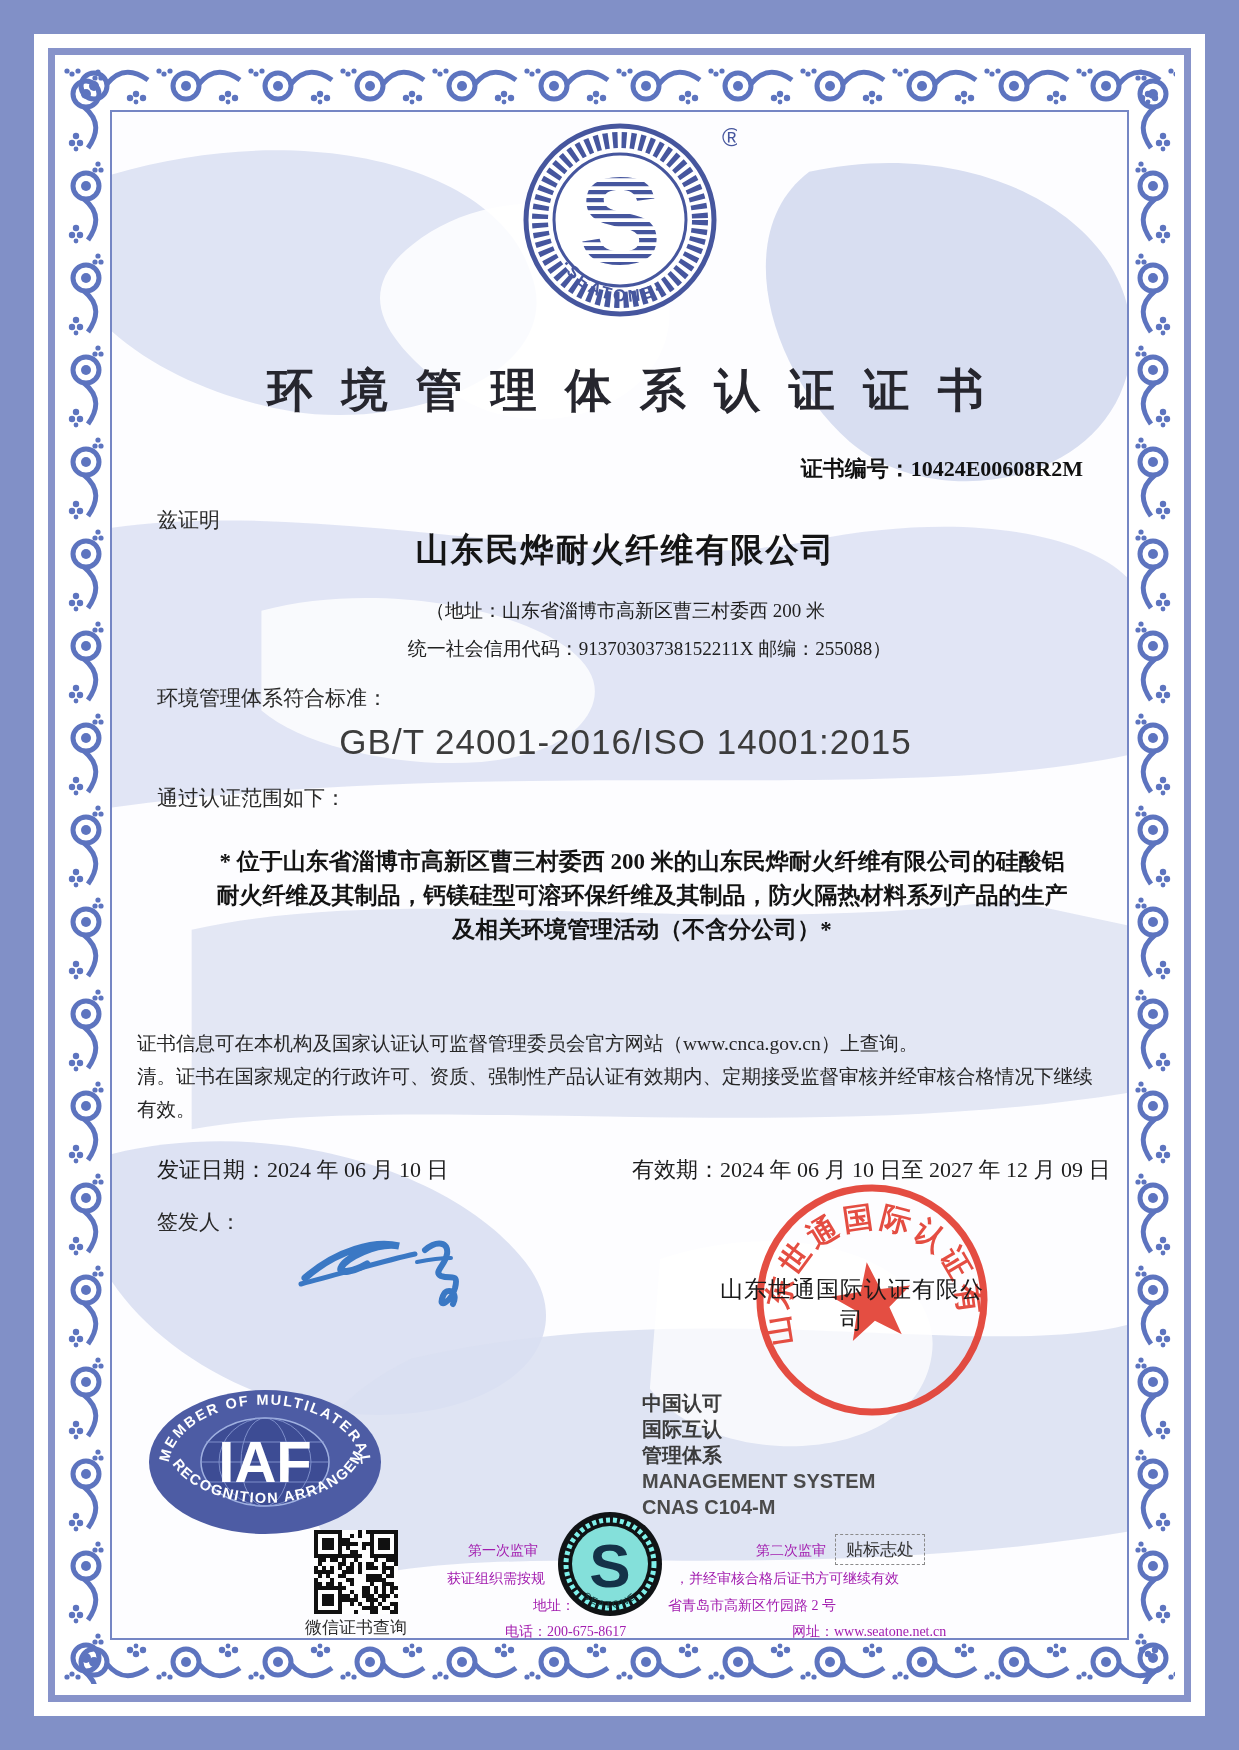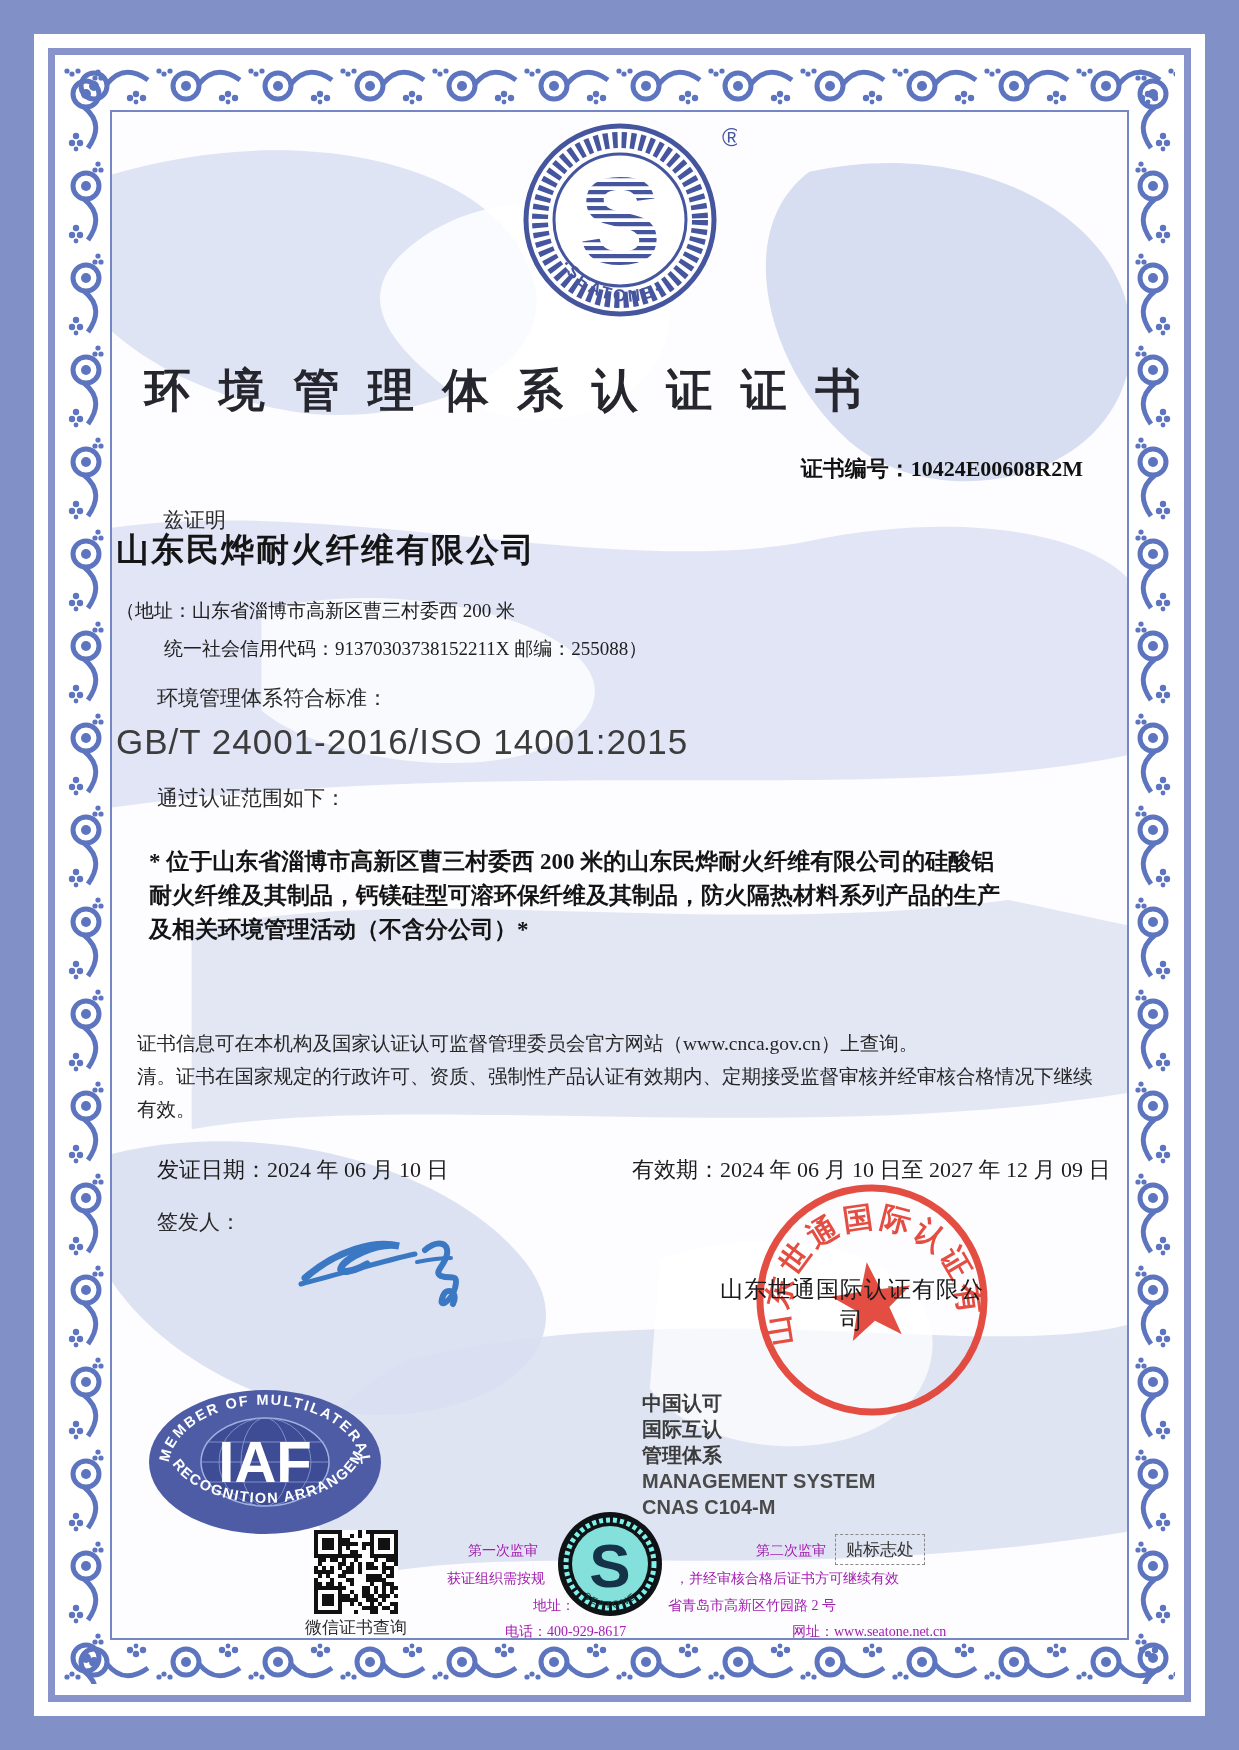--- a/index.html
+++ b/index.html
@@ -8,21 +8,21 @@
   .band-white{position:absolute;inset:34px;background:#ffffff;}
   .band-line{position:absolute;inset:48px;border:7px solid #8793ca;background:#ffffff;}
   .orn{position:absolute;overflow:hidden;}
   .orn-top{left:64px;right:64px;top:64px;height:44px;}
   .orn-bottom{left:64px;right:64px;bottom:66px;height:44px;}
   .orn-left{left:64px;top:64px;bottom:66px;width:44px;}
   .orn-right{right:64px;top:64px;bottom:66px;width:44px;}
   .content{position:absolute;inset:110px;background:#fdfdff;border:2px solid #7586c4;overflow:hidden;}
   .wm{position:absolute;left:0;top:0;width:100%;height:100%;}
   .abs{position:absolute;}
-  .ctr{left:4px;right:0;text-align:left;}
+  .ctr{left:12px;right:0;text-align:center;}
   .title{font-size:46px;font-weight:bold;letter-spacing:.62em;text-indent:.62em;color:#26262e;}
   .certno{font-size:22px;font-weight:bold;color:#111;}
   .small-label{font-size:21px;color:#2a2a2a;}
   .company{font-size:33px;font-weight:bold;color:#151515;letter-spacing:2px;}
   .addr{font-size:19px;color:#202020;}
   .standard{font-size:35px;color:#3c3c3c;font-family:"Liberation Sans","DejaVu Sans",sans-serif;letter-spacing:1px;}
   .scope{font-size:23px;font-weight:bold;color:#141414;line-height:34px;}
   .note{font-size:19.5px;color:#262626;line-height:33px;}
   .dateline{font-size:22px;color:#1d1d1d;}
   .issuer-black{font-size:23px;color:#1a1a1a;letter-spacing:1px;}
@@ -167,21 +167,21 @@
         <text x="205" y="28" font-size="26" fill="#46569e">®</text>
       </svg>
     </div>
 
     <div class="abs ctr title" style="top:248px;">环境管理体系认证证书</div>
 
     <div class="abs certno" style="top:342px;right:44px;">
       <span>证书编号：</span><span>10424E00608R2M</span>
     </div>
 
-    <div class="abs small-label" style="left:51px;top:394px;">兹证明</div>
+    <div class="abs small-label" style="left:45px;top:394px;">兹证明</div>
 
     <div class="abs ctr company" style="top:416px;">山东民烨耐火纤维有限公司</div>
 
     <div class="abs ctr addr" style="top:486px;">（地址：山东省淄博市高新区曹三村委西 200 米</div>
     <div class="abs ctr addr" style="top:524px;padding-left:48px;">统一社会信用代码：91370303738152211X 邮编：255088）</div>
 
     <div class="abs small-label" style="left:45px;top:572px;">环境管理体系符合标准：</div>
     <div class="abs ctr standard" style="top:610px;">GB/T 24001-2016/ISO 14001:2015</div>
 
     <div class="abs small-label" style="left:45px;top:672px;">通过认证范围如下：</div>
@@ -427,21 +427,21 @@
     <div class="abs foot" style="left:644px;top:1430px;">第二次监审</div>
     <div class="abs sticker-box" style="left:723px;top:1422px;">贴标志处</div>
 
     <div class="abs foot" style="left:335px;top:1458px;">获证组织需按规</div>
     <div class="abs foot" style="left:563px;top:1458px;">，并经审核合格后证书方可继续有效</div>
 
     <div class="abs foot" style="left:421px;top:1485px;">地址：</div>
     <div class="abs foot" style="left:556px;top:1485px;">省青岛市高新区竹园路 2 号</div>
 
     <div class="abs foot" style="left:393px;top:1511px;">
-      <span>电话：</span><span>400-929-8617</span>
+      <span>电话：</span><span>200-675-8617</span>
     </div>
     <div class="abs foot" style="left:680px;top:1511px;">
       <span>网址：</span><span>www.seatone.net.cn</span>
     </div>
 
     <div class="abs" style="left:445px;top:1399px;width:106px;height:106px;">
       <svg width="106" height="106" viewBox="0 0 106 106">
         <defs>
             <path id="holoArc" d="M20,78 A38,38 0 0 0 86,78"></path>
           </defs>

